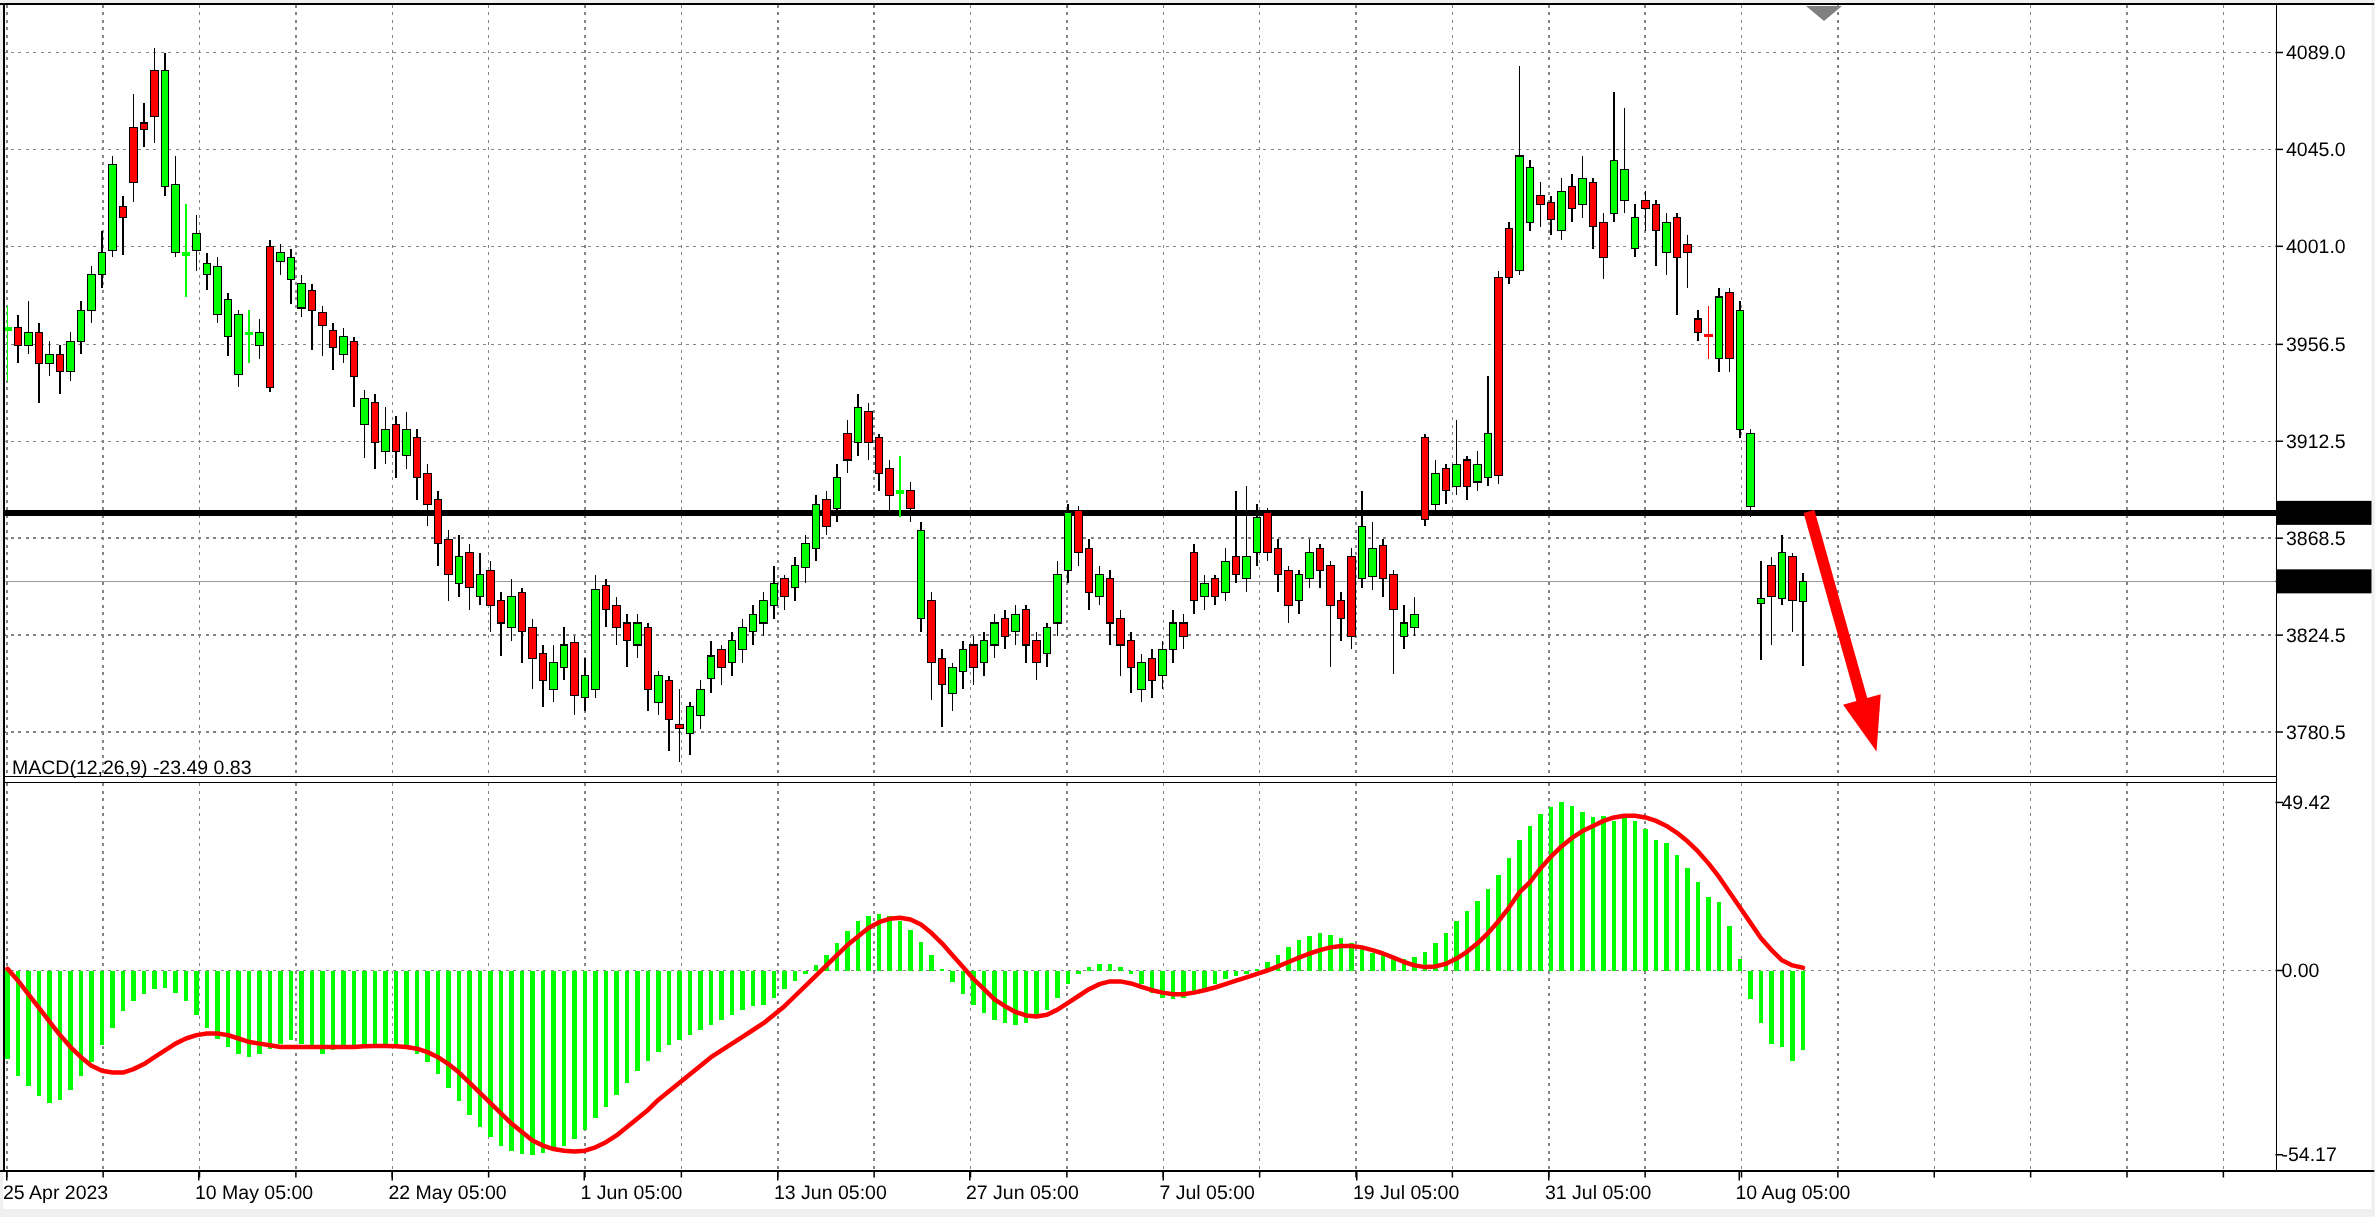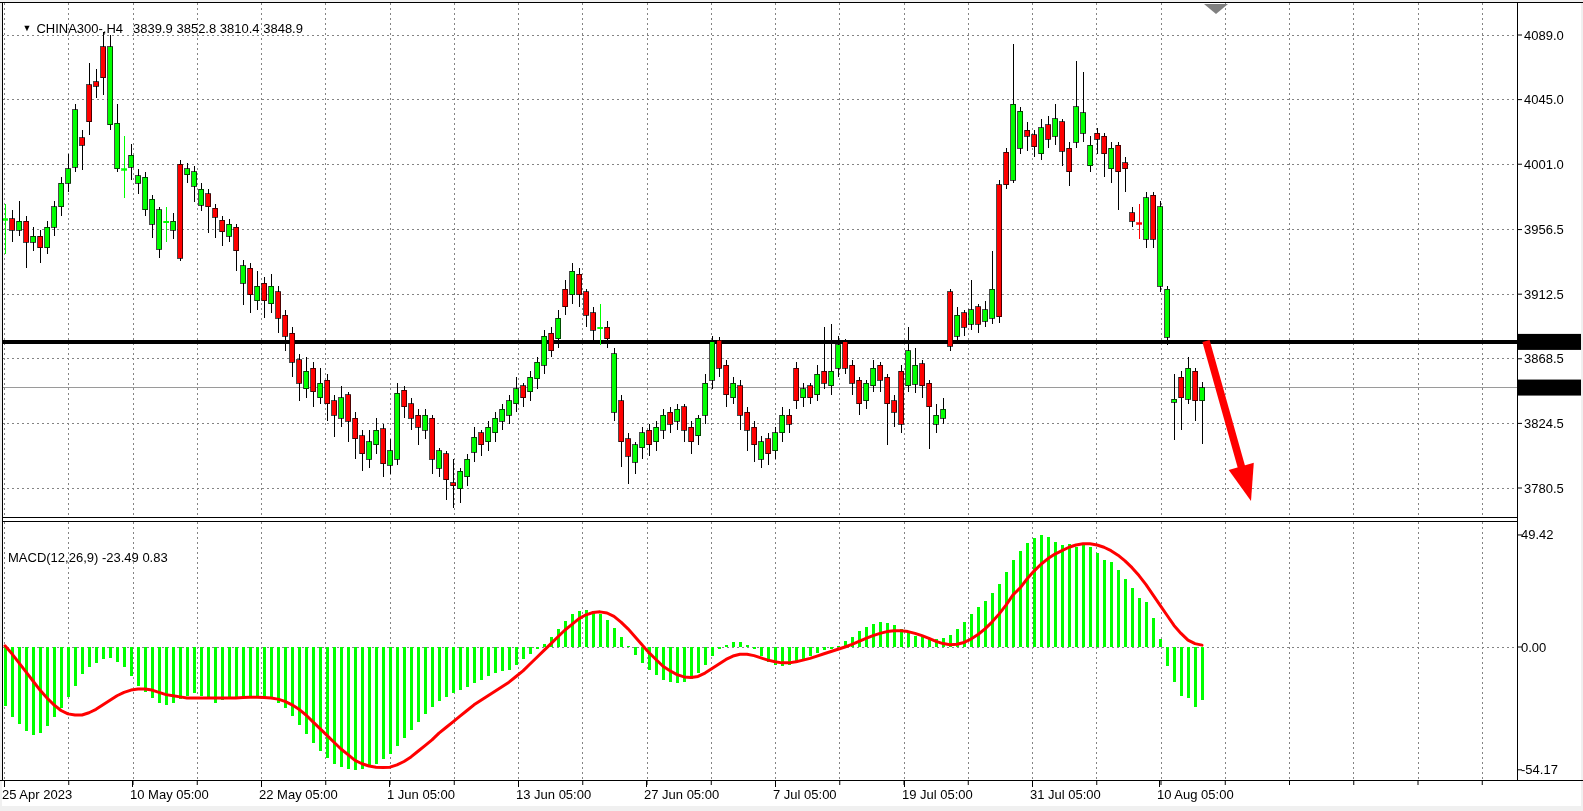--- a/index.html
+++ b/index.html
@@ -3,21 +3,21 @@
 <meta charset="utf-8">
 <style>
   html,body{margin:0;padding:0;background:#f0f0f0;}
   .window{position:relative;width:1583px;height:811px;background:#f0f0f0;overflow:hidden;
           font-family:"Liberation Sans",sans-serif;}
   svg{position:absolute;left:0;top:0;}
   .ov{position:absolute;color:#000;font-size:13px;white-space:pre;}
   #title{left:8px;top:6px;}
   #title .tri{font-size:9px;vertical-align:2px;margin-right:5px;}
   #title .sym{margin-right:10px;}
-  #macdlbl{left:8px;top:550px;text-align:center;}
+  #macdlbl{left:8px;top:504px;text-align:center;}
   text{font-family:"Liberation Sans",sans-serif;font-size:13px;fill:#000;}
 </style>
 </head>
 <body>
 
 <div class="window">
 
   <svg id="cv" width="1583" height="811" viewBox="0 0 1583 811">
 
     <rect x="2" y="2" width="1515" height="778" fill="#FFFFFF"></rect>
@@ -694,18 +694,15 @@
       <line x1="0" y1="2.5" x2="1583" y2="2.5"></line>
       <line x1="2.5" y1="2" x2="2.5" y2="780"></line>
       <line x1="1517.5" y1="2" x2="1517.5" y2="780"></line>
       <line x1="2" y1="517.5" x2="1517" y2="517.5"></line>
       <line x1="2" y1="521.5" x2="1517" y2="521.5"></line>
       <line x1="0" y1="780.5" x2="1583" y2="780.5"></line>
     </g>
     <rect x="0" y="806" width="1583" height="5" fill="#f0f0f0"></rect>
   </svg>
 
-  <div class="ov" id="title">
-    <span class="tri">▼</span><span class="sym">CHINA300-,H4</span><span>3839.9 3852.8 3810.4 3848.9</span>
-  </div>
 
   <div class="ov" id="macdlbl">MACD(12,26,9) -23.49 0.83</div>
 </div>
 
 </body></html>

